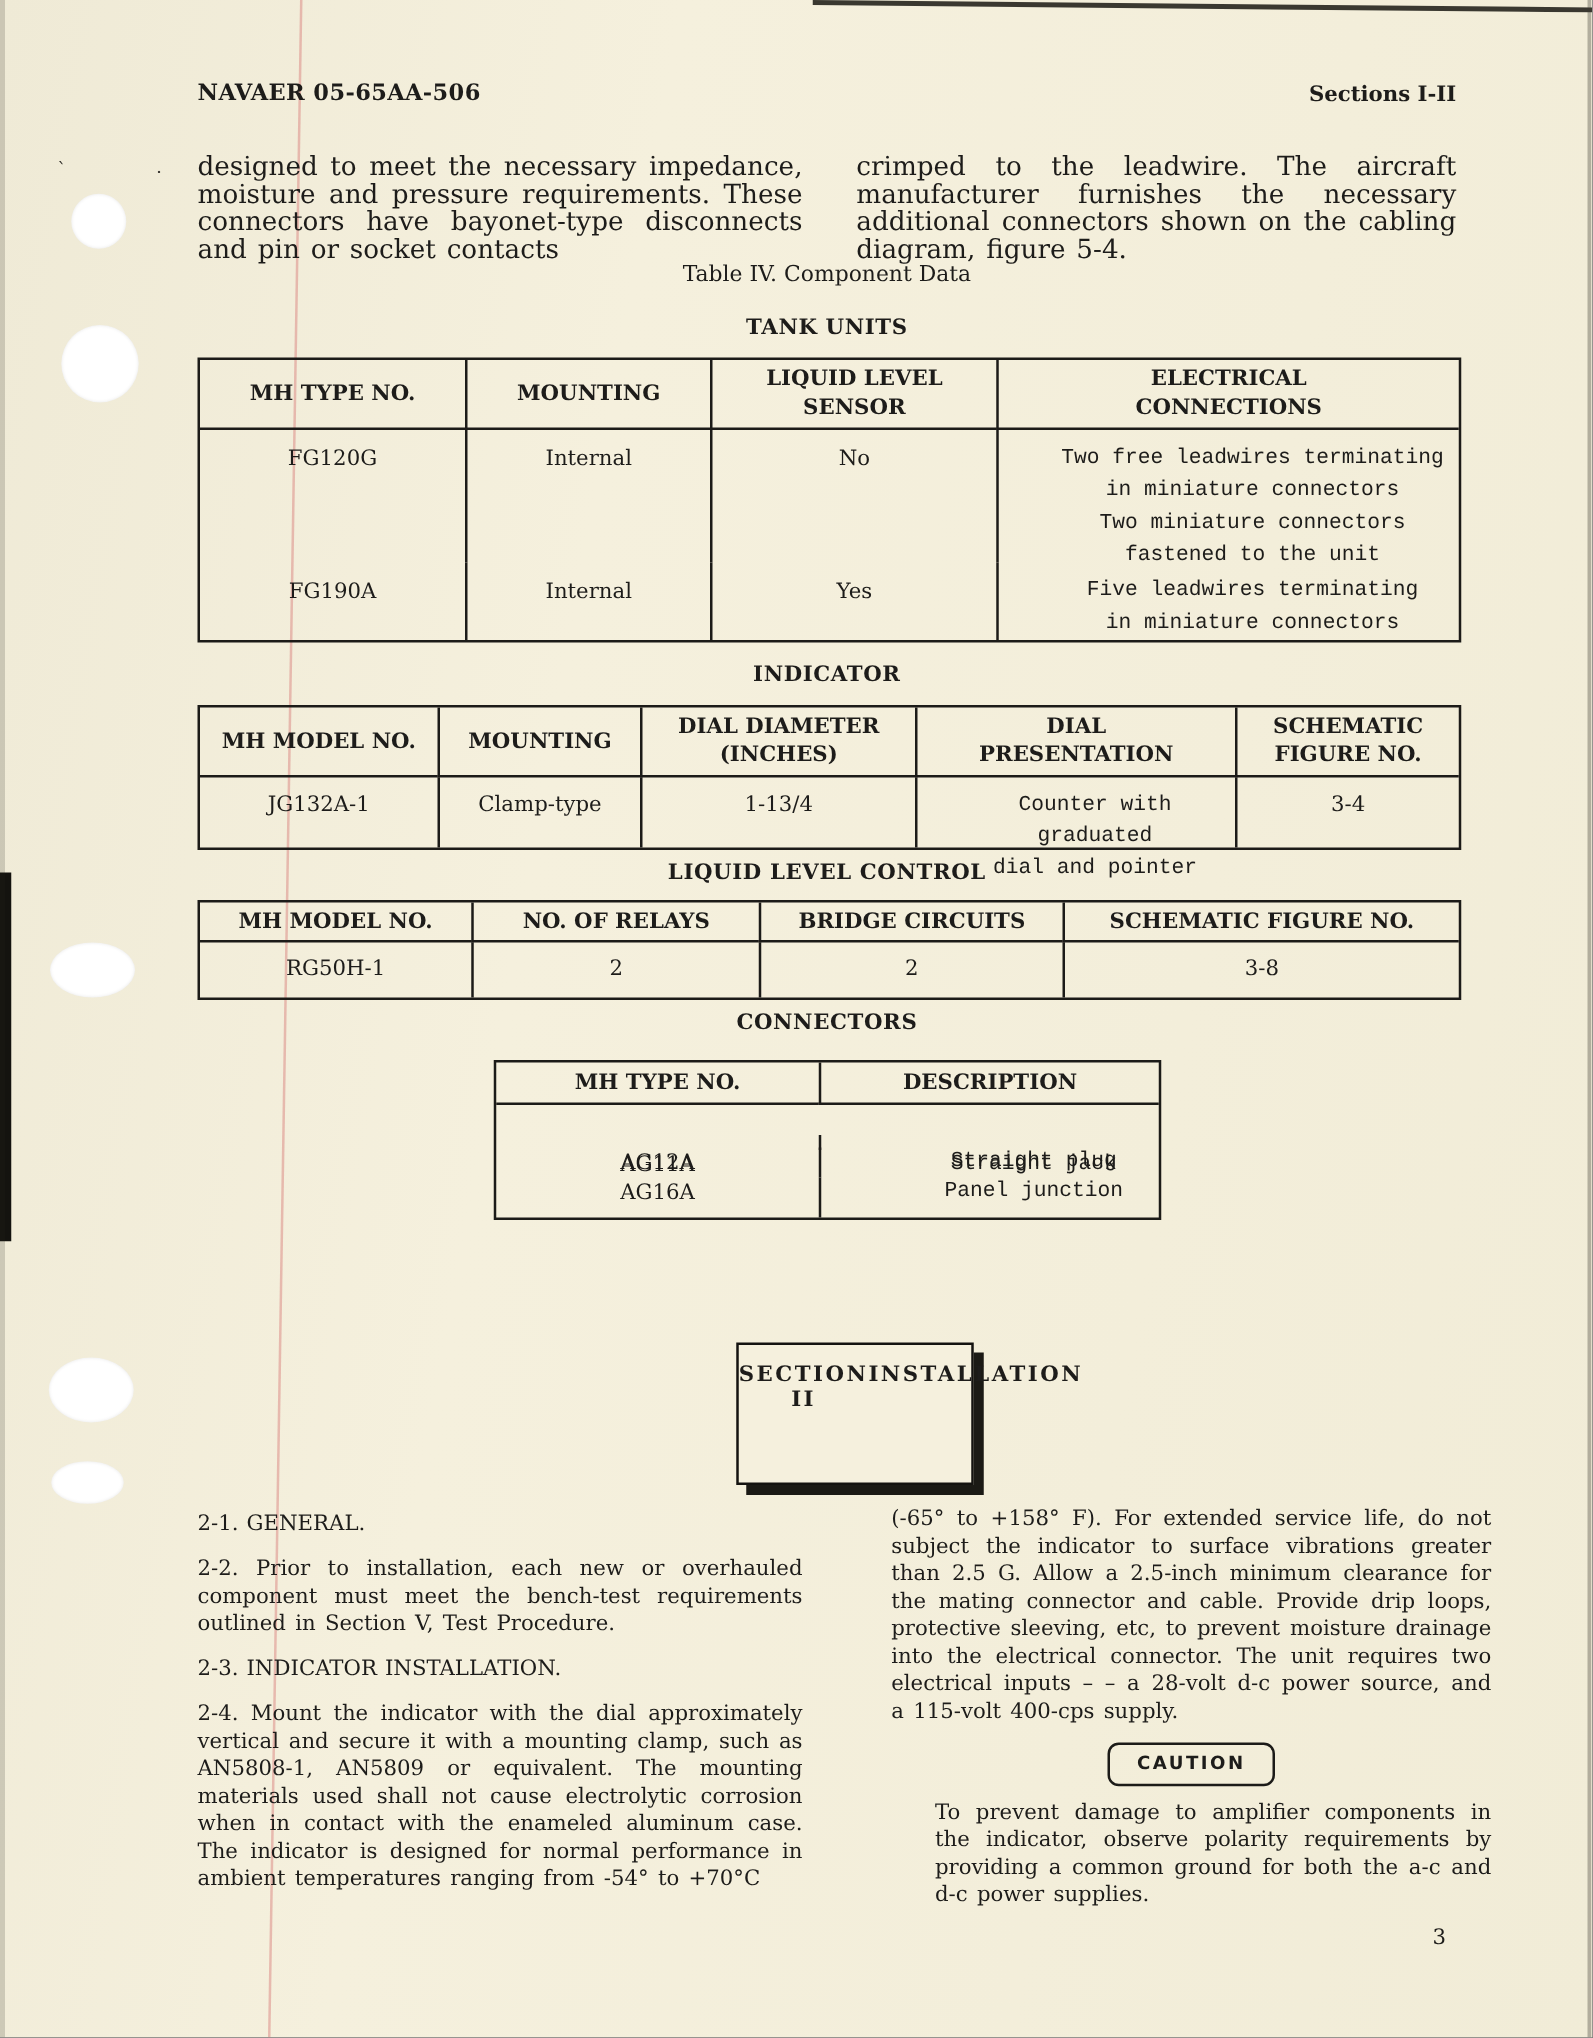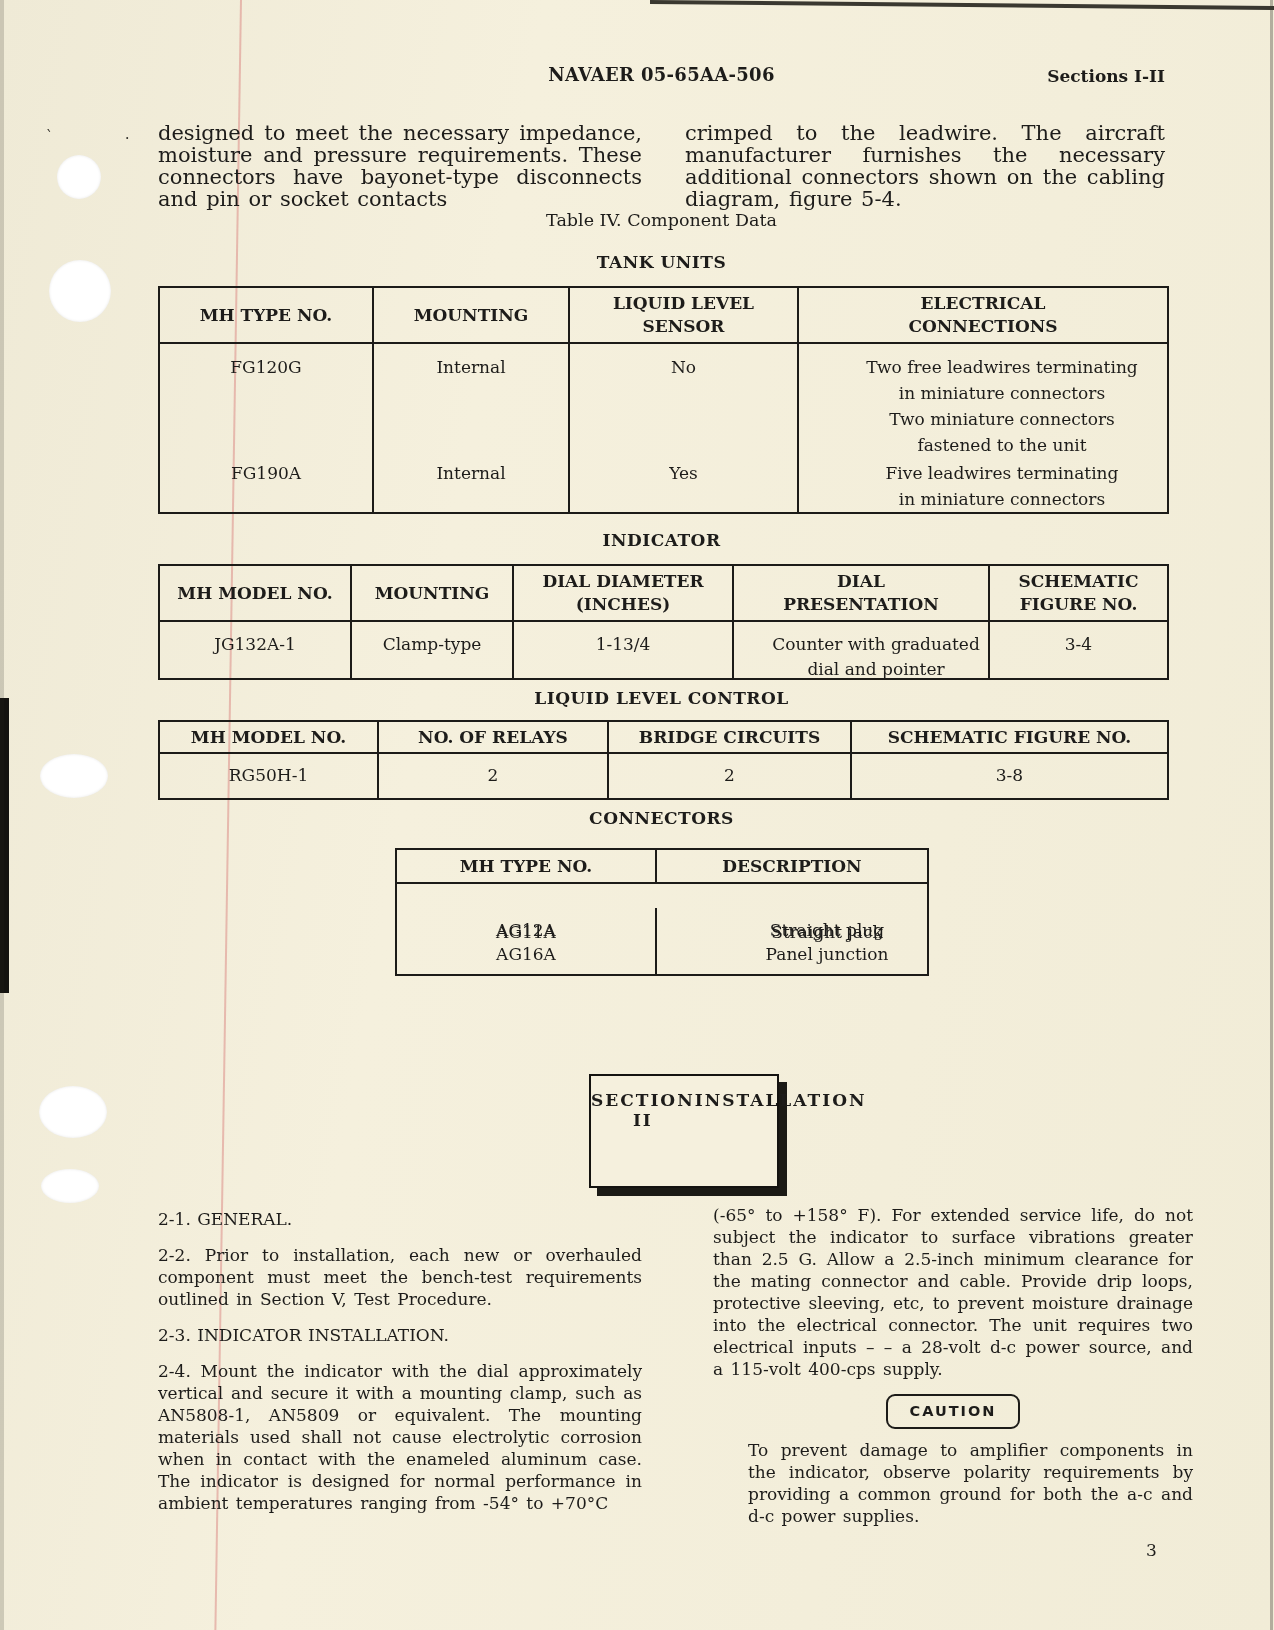--- a/index.html
+++ b/index.html
@@ -13,42 +13,42 @@
   .edge-top { position:absolute; left:650px; top:0; width:624px; height:10px; }
   .edge-left-strip { position:absolute; left:0; top:698px; width:9px; height:295px; background:#14130f; }
   .edge-left-faint { position:absolute; left:0; top:0; width:4px; height:1630px; background:rgba(40,38,30,.18); }
   .edge-right-faint { position:absolute; right:1px; top:0; width:3px; height:1630px; background:rgba(60,58,48,.35); }
   .margin-line { position:absolute; left:240px; top:0; width:1.5px; height:1640px;
     background:rgba(214,120,118,.45); transform:rotate(0.9deg); transform-origin:top left; }
   .hole { position:absolute; background:#ffffff; border-radius:50%; box-shadow:0 0 3px rgba(0,0,0,.10) inset; }
   .speck { position:absolute; font-size:14px; color:#2a2823; }
 
   
-  .hdr-center { position:absolute; left:158px; top:64px; width:1007px; text-align:center;
+  .hdr-center { position:absolute; left:158px; top:64px; width:1007px; text-align:left;
     font-size:18px; font-weight:700; letter-spacing:.3px; }
   .hdr-right  { position:absolute; top:66px; left:1040px; width:125px; text-align:right;
     font-size:17px; font-weight:700; }
 
   
   .para { position:absolute; font-size:21px; line-height:22px; text-align:justify; word-spacing:2px; }
   .intro-left  { left:158px; top:122px; width:484px; }
   .intro-right { left:685px; top:122px; width:480px; }
 
   .caption { position:absolute; left:158px; top:210px; width:1007px; text-align:center; font-size:17.5px; }
   .sub-title { position:absolute; left:158px; width:1007px; text-align:center;
     font-size:17px; font-weight:700; letter-spacing:.5px; }
 
   
   .tbl { position:absolute; display:grid; border:2.5px solid #1c1b18; font-size:17px; }
   .tbl .th { font-weight:700; text-align:center; border-bottom:2px solid #1c1b18;
     display:flex; align-items:center; justify-content:center; padding:3px 4px; line-height:23px; }
   .tbl .td { text-align:center; padding-top:10px; line-height:26px; }
   .tbl .bl { border-left:2px solid #1c1b18; }
   .preline { white-space:pre-line; }
-  .cell-left { text-align:left; padding-left:38px; }
+  .cell-left { text-align:left; padding-left:38px;font-family:Liberation Mono, monospace; }
 
   .tank { left:158px; top:286px; width:1007px; grid-template-columns:212px 196px 229px 1fr;
           grid-template-rows:56px 106px 62px; }
   .indic { left:158px; top:564px; width:1007px; grid-template-columns:190px 162px 220px 256px 1fr;
           grid-template-rows:56px 56px; }
   .indic .td { line-height:25px; }
   .llc { left:158px; top:720px; width:1007px; grid-template-columns:217px 230px 243px 1fr;
           grid-template-rows:32px 44px; }
   .llc .td { padding-top:8px; }
   .conn { left:395px; top:848px; width:530px; grid-template-columns:258px 1fr;

